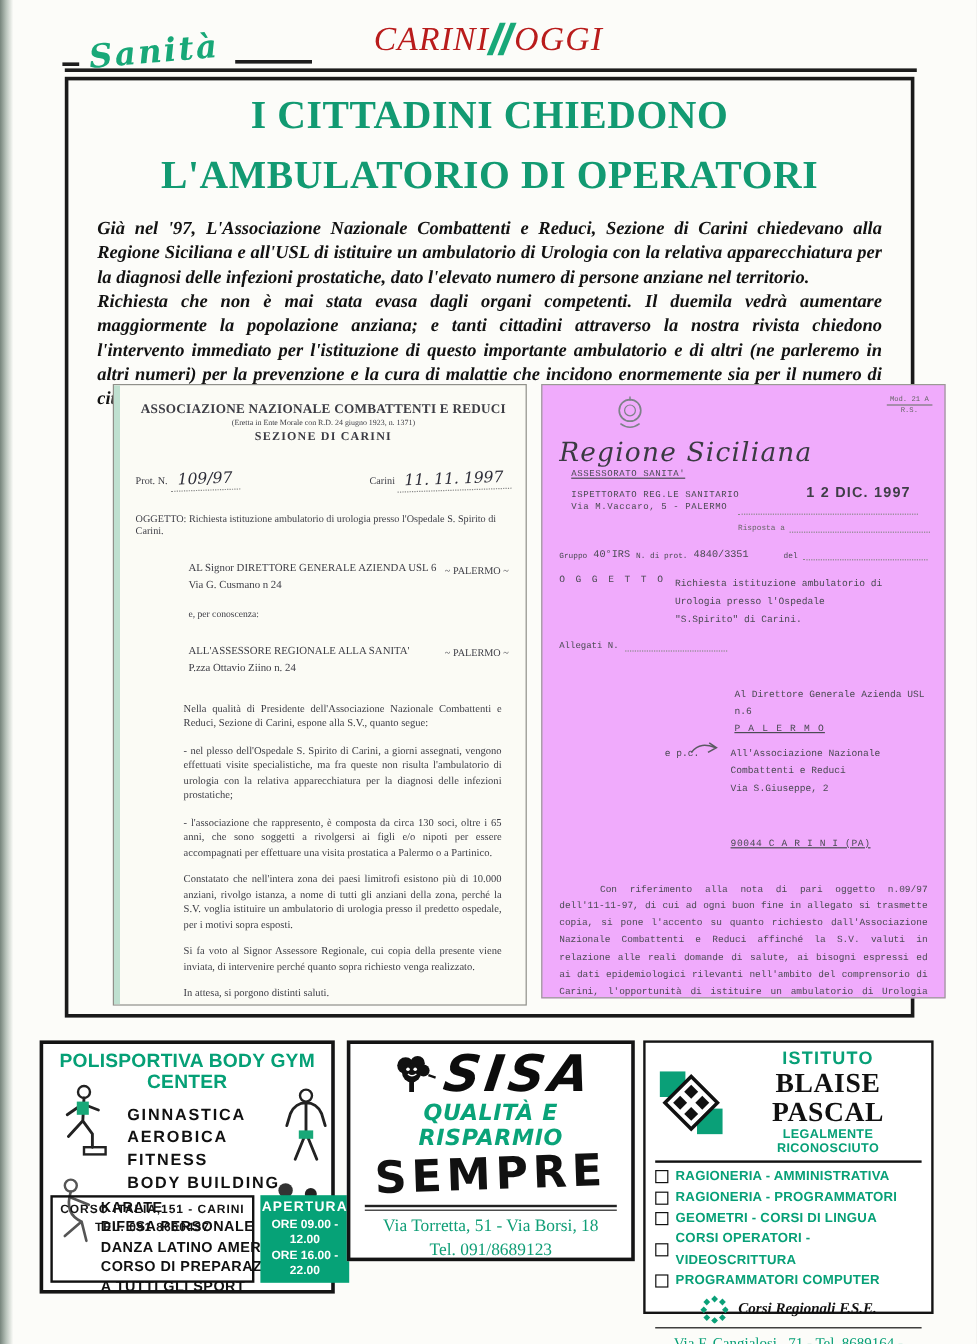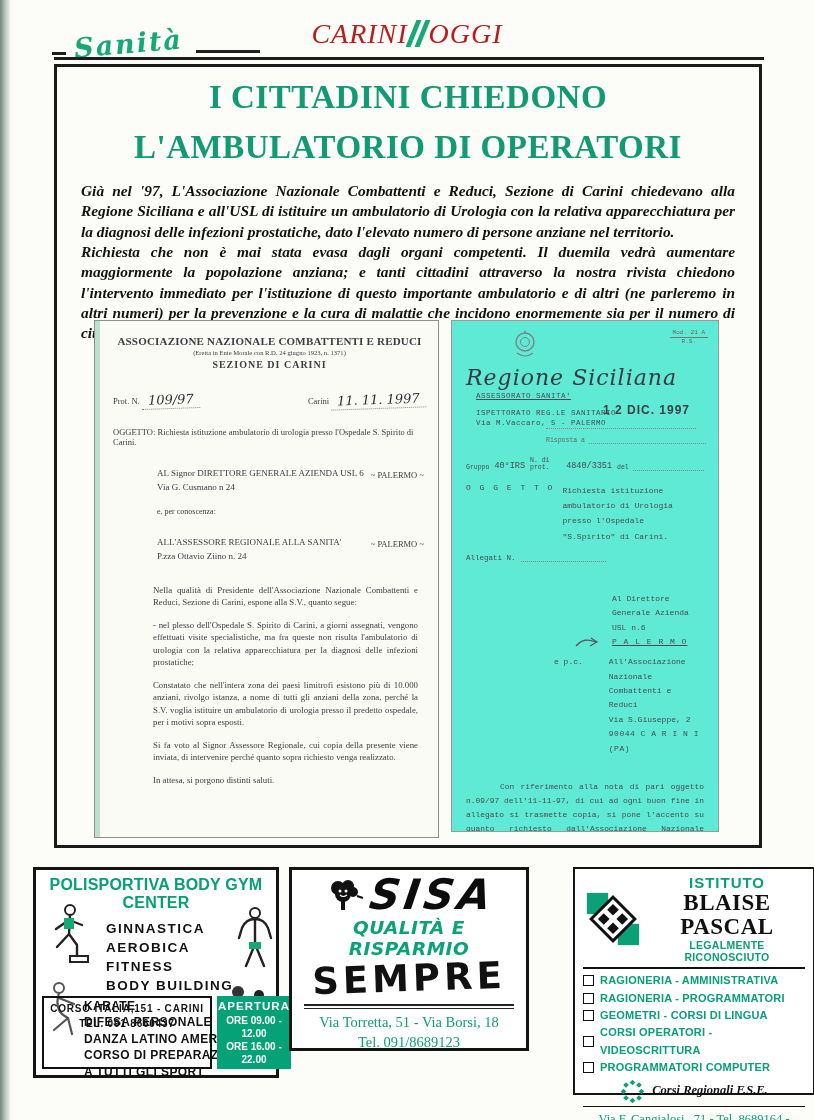--- a/index.html
+++ b/index.html
@@ -47,21 +47,21 @@
   .hand-line{border-bottom:1px dotted #888;padding:0 6px 1px;}
   .ll-ogg{margin-top:18px;font-size:8.5px;}
   .ll-addr{margin:20px 2px 0 44px;font-size:9px;line-height:1.55;position:relative;}
   .ll-addr .city{position:absolute;right:0;top:2px;font-size:8.5px;}
   .ll-addr2 .city{top:2px;}
   .ll-cc{margin:12px 0 0 44px;font-size:8px;}
   .ll-body{margin:20px 8px 0 40px;font-size:8.8px;text-align:justify;line-height:1.42;}
   .ll-body p{margin:0 0 10px;}
 
   
-  .letter-right{position:relative;width:268px;height:512px;border:1px solid #9a9a94;background:#5eead4;
+  .letter-right{position:relative;width:337px;height:512px;border:1px solid #9a9a94;background:#f0abfc;
         box-sizing:border-box;padding:10px 14px;font-family:"Liberation Mono",monospace;color:#4b4b54;overflow:hidden;}
   .rl-mod{position:absolute;top:8px;right:10px;font-size:6px;text-align:center;line-height:1.4;color:#666;}
   .rl-mod .top{border-bottom:1px solid #777;padding:0 3px;}
   .rl-emblem{position:absolute;top:8px;left:60px;}
   .rl-script{margin-top:34px;font-family:"DejaVu Serif",serif;font-style:italic;font-size:22px;
         color:#3a3a42;letter-spacing:1px;}
   .rl-l1{font-size:7.5px;letter-spacing:0.5px;text-decoration:underline;margin:2px 0 0 10px;}
   .rl-l2{margin:9px 0 0 10px;font-size:7.5px;letter-spacing:0.5px;}
   .rl-l3{margin:2px 0 0 10px;font-size:7.5px;letter-spacing:0.5px;}
   .rl-date{position:absolute;top:82px;right:28px;font-size:12px;font-weight:bold;letter-spacing:1px;
@@ -76,21 +76,21 @@
   .rl-ogg{margin-top:12px;font-size:8px;display:flex;gap:8px;}
   .rl-ogg .lab{letter-spacing:2px;white-space:nowrap;}
   .rl-ogg .txt{flex:1;line-height:1.9;}
   .rl-alleg{margin-top:10px;font-size:7.5px;display:flex;align-items:flex-end;gap:5px;width:140px;}
   .rl-recip{margin-top:30px;font-size:8px;line-height:1.8;position:relative;}
   .rl-recip .a1{margin-left:146px;}
   .rl-recip .city{margin-left:146px;text-decoration:underline;letter-spacing:1px;}
   .rl-ccrow{display:flex;margin-top:6px;}
   .rl-ccrow .pc{margin-left:88px;white-space:nowrap;}
   .rl-ccrow .addr2{margin-left:26px;}
-  .rl-ccrow .u{letter-spacing:0.5px;}
+  .rl-ccrow .u{text-decoration:underline;letter-spacing:0.5px;margin-top:32px;}
   .cc-arrow{position:absolute;left:108px;top:44px;}
   .rl-body{margin-top:24px;font-size:7.9px;line-height:1.78;text-align:justify;}
   .rl-body p{margin:0;text-indent:34px;}
 
   
   .ad{position:absolute;box-sizing:border-box;background:#fff;font-family:"Liberation Sans",sans-serif;}
   .ad-gym{left:33px;top:867px;width:246px;height:211px;border:3px solid #141414;padding:6px 8px;}
   .gym-title{color:#05a076;font-size:16px;font-weight:bold;text-align:center;letter-spacing:0.2px;}
   .gym-items-big{margin:7px 0 0 62px;font-weight:bold;font-size:13.5px;letter-spacing:1.5px;line-height:1.42;color:#111;}
   .gym-items-small{margin:2px 0 0 40px;font-weight:bold;font-size:12px;letter-spacing:0.4px;line-height:1.38;color:#111;}
@@ -108,21 +108,21 @@
         transform:skewX(-8deg);letter-spacing:4px;color:#0c0c0c;line-height:1.05;}
   .sisa-t1{color:#0aa379;font-weight:bold;font-size:21px;letter-spacing:5px;margin-top:1px;
         font-family:"DejaVu Sans",sans-serif;}
   .sisa-t2{color:#0aa379;font-weight:bold;font-style:italic;font-size:18.5px;letter-spacing:0.5px;
         font-family:"DejaVu Sans",sans-serif;}
   .sisa-t3{font-family:"DejaVu Sans",sans-serif;font-weight:bold;font-size:37px;letter-spacing:4px;
         color:#111;transform:rotate(-2deg);margin-top:1px;line-height:1;}
   .sisa-rule{margin:7px 12px 4px;border-top:2px solid #222;border-bottom:1px solid #222;height:2px;}
   .sisa-addr{color:#0f9e76;font-size:14.5px;font-family:"Liberation Serif",serif;line-height:1.35;}
 
-  .ad-pascal{left:573px;top:867px;width:242px;height:228px;border:2.5px solid #141414;padding:5px 8px;}
+  .ad-pascal{left:536px;top:867px;width:242px;height:228px;border:2.5px solid #141414;padding:5px 8px;}
   .pascal-head{display:flex;gap:6px;align-items:center;}
   .pascal-titles{flex:1;text-align:center;}
   .p-top{color:#07a077;font-weight:bold;font-size:15px;letter-spacing:1px;}
   .p-main{font-family:"Liberation Serif",serif;font-weight:bold;font-size:23px;color:#111;
         letter-spacing:0.5px;line-height:1.05;}
   .p-sub{color:#07a077;font-weight:bold;font-size:10.5px;letter-spacing:0.3px;}
   .p-rule{border-top:2px solid #111;margin:4px 0 3px;}
   .p-rule2{border-top:1.5px solid #111;margin:3px 0 4px;}
   .p-list{list-style:none;margin:1px 0;padding:0;}
   .p-list li{display:flex;align-items:center;gap:6px;color:#07a077;font-weight:bold;font-size:11px;
@@ -172,20 +172,21 @@
         </div>
         <div class="ll-cc">e, per conoscenza:</div>
         <div class="ll-addr ll-addr2">
           <div>ALL'ASSESSORE REGIONALE ALLA SANITA'</div>
           <div>P.zza Ottavio Ziino n. 24</div>
           <span class="city">~ PALERMO ~</span>
         </div>
         <div class="ll-body">
           <p>Nella qualità di Presidente dell'Associazione Nazionale Combattenti e Reduci, Sezione di Carini, espone alla S.V., quanto segue:</p>
           <p>- nel plesso dell'Ospedale S. Spirito di Carini, a giorni assegnati, vengono effettuati visite specialistiche, ma fra queste non risulta l'ambulatorio di urologia con la relativa apparecchiatura per la diagnosi delle infezioni prostatiche;</p>
+          <p>- l'associazione che rappresento, è composta da circa 130 soci, oltre i 65 anni, che sono soggetti a rivolgersi ai figli e/o nipoti per essere accompagnati per effettuare una visita prostatica a Palermo o a Partinico.</p>
           <p>Constatato che nell'intera zona dei paesi limitrofi esistono più di 10.000 anziani, rivolgo istanza, a nome di tutti gli anziani della zona, perché la S.V. voglia istituire un ambulatorio di urologia presso il predetto ospedale, per i motivi sopra esposti.</p>
           <p>Si fa voto al Signor Assessore Regionale, cui copia della presente viene inviata, di intervenire perché quanto sopra richiesto venga realizzato.</p>
           <p>In attesa, si porgono distinti saluti.</p>
         </div>
 
       </div>
 
       <div class="letter-right">
         <div class="rl-mod">
           <div class="top">Mod. 21 A</div>

